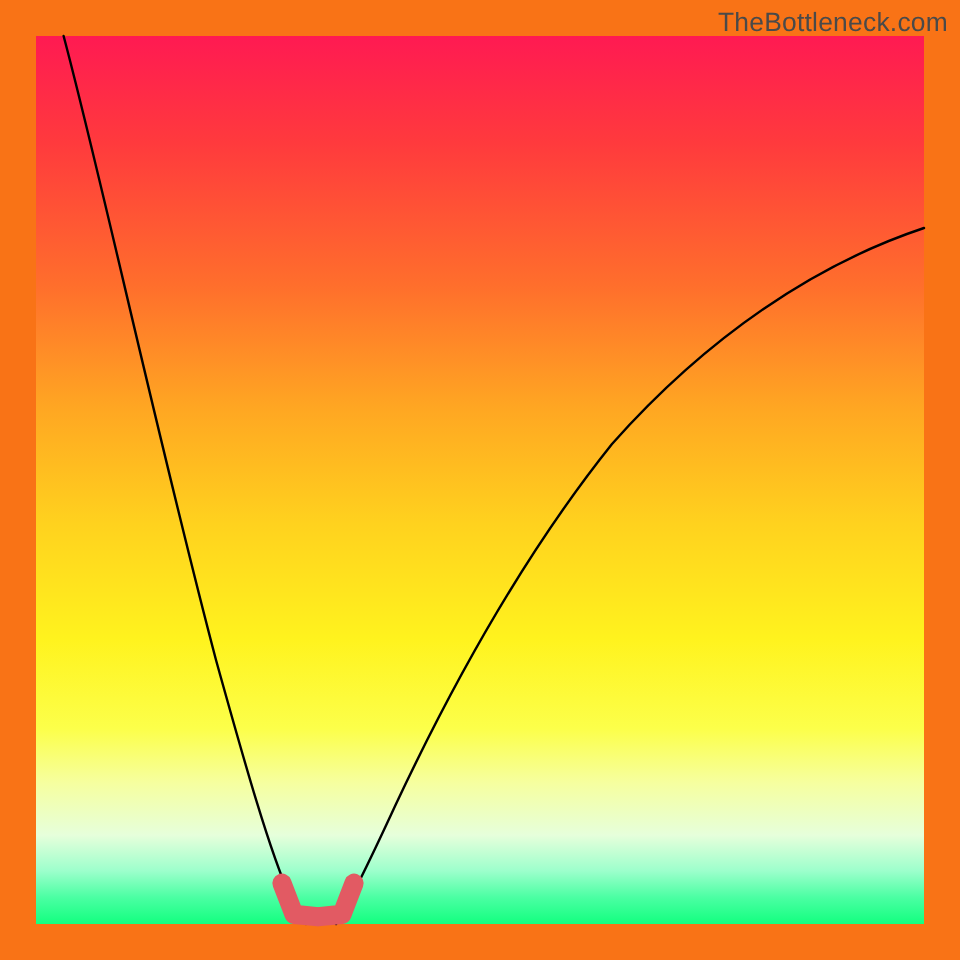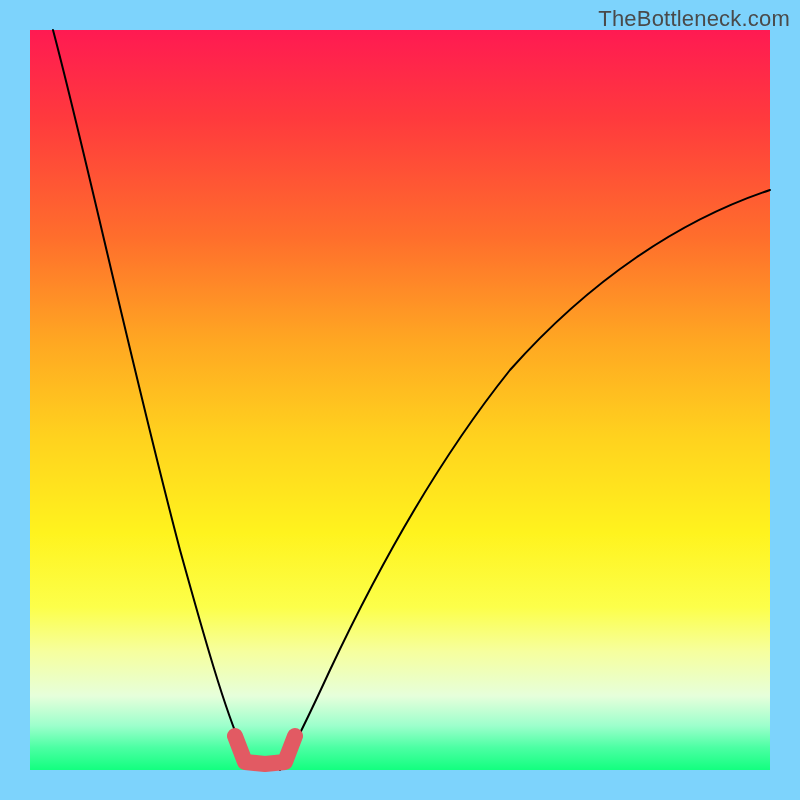--- a/index.html
+++ b/index.html
@@ -3,21 +3,21 @@
 <meta charset="utf-8">
 <style>
   * { margin: 0; padding: 0; box-sizing: border-box; }
   html, body { width: 800px; height: 800px; overflow: hidden; }
   body { background: #000; font-family: Arial, Helvetica, sans-serif; }
 
   .frame {
     position: absolute;
     left: 0; top: 0;
     width: 800px; height: 800px;
-    background: #7dd3fc;
+    background: #f97316;
   }
 
   .plot-area {
     position: absolute;
     left: 30px;
     top: 30px;
     width: 740px;
     height: 740px;
     background: linear-gradient(to bottom,
       #ff1a52 0%,

